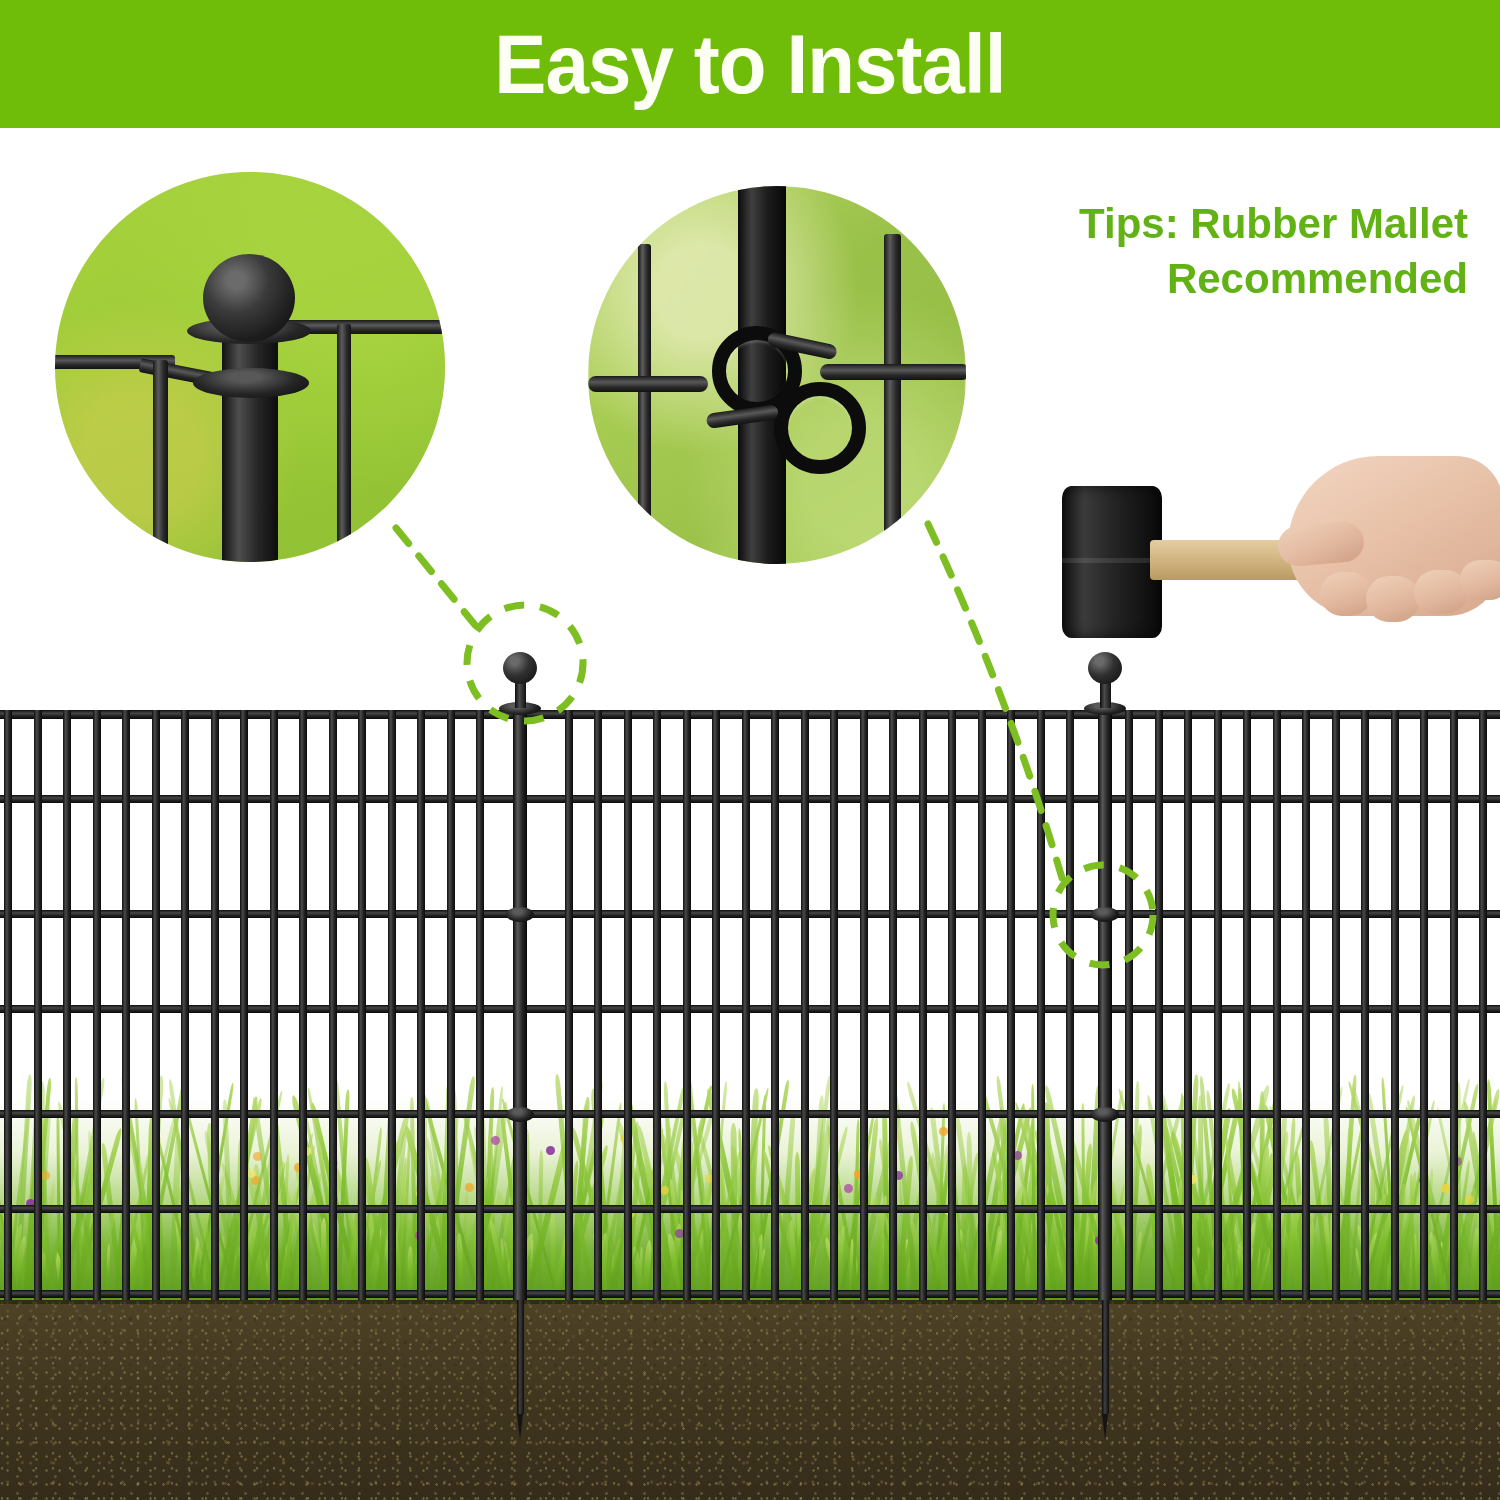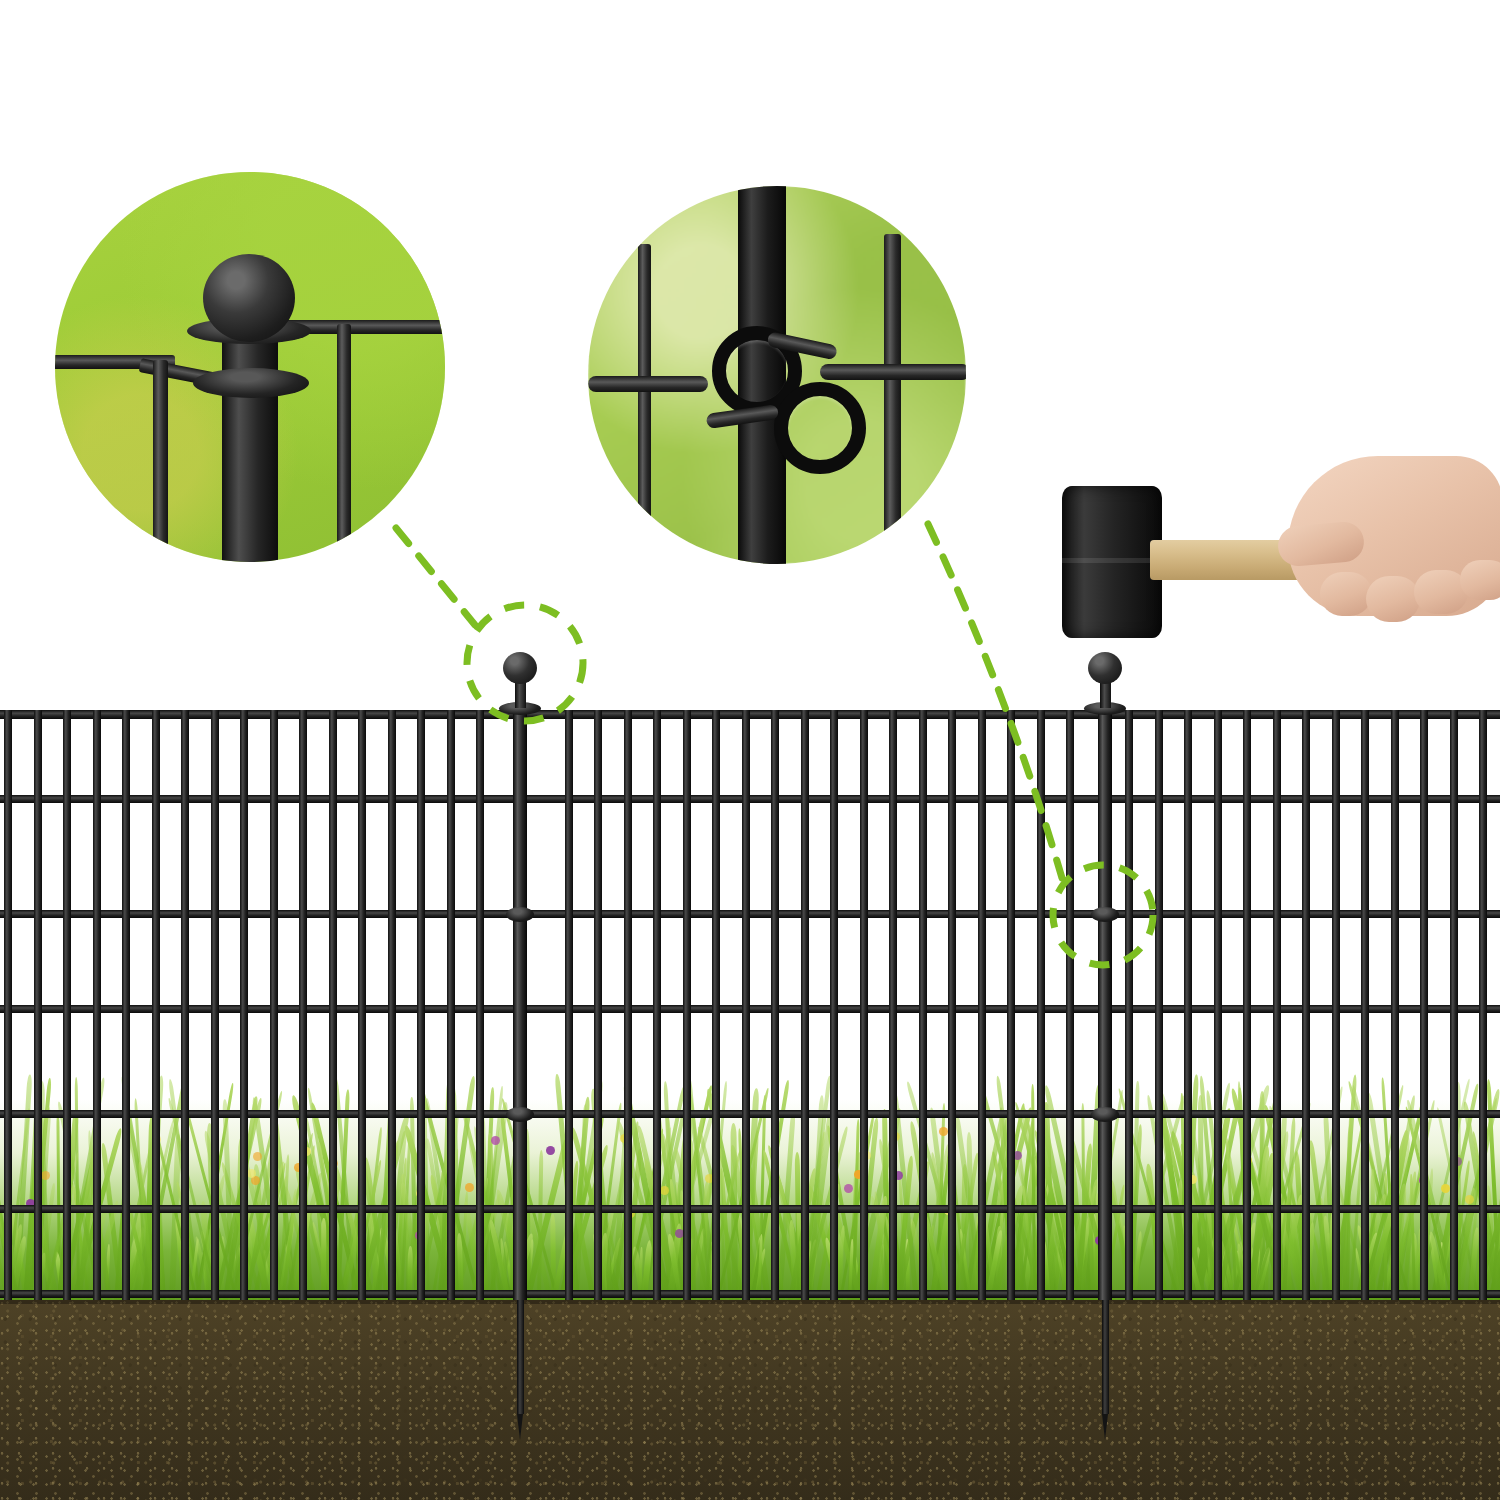--- a/index.html
+++ b/index.html
@@ -284,21 +284,28 @@
     border-left: 3.5px solid transparent;
     border-right: 3.5px solid transparent;
     border-top: 26px solid #141414;
   }
 </style>
 </head>
 <body>
 
 <div id="stage">
 
-
+  <div id="header-banner">
+    <div id="banner-title">Easy to Install</div>
+  </div>
+
+  <div id="tips-block">
+    <span id="tips-line-1">Tips: Rubber Mallet</span>
+    <span id="tips-line-2">Recommended</span>
+  </div>
 
   <div id="callout-finial" class="callout-circle">
     <div id="bg-finial" class="callout-bg"></div>
 
     <div class="cbar-h" style="left:-10px; top:183px; width:130px; height:14px;"></div>
     <div class="cbar-h" style="left:85px; top:186px; width:90px; height:14px; transform:rotate(11deg); transform-origin:left center;"></div>
 
     <div class="cbar" style="left:98px; top:188px; width:15px; height:210px;"></div>
 
     <div class="cbar-h" style="left:215px; top:148px; width:190px; height:14px;"></div>

